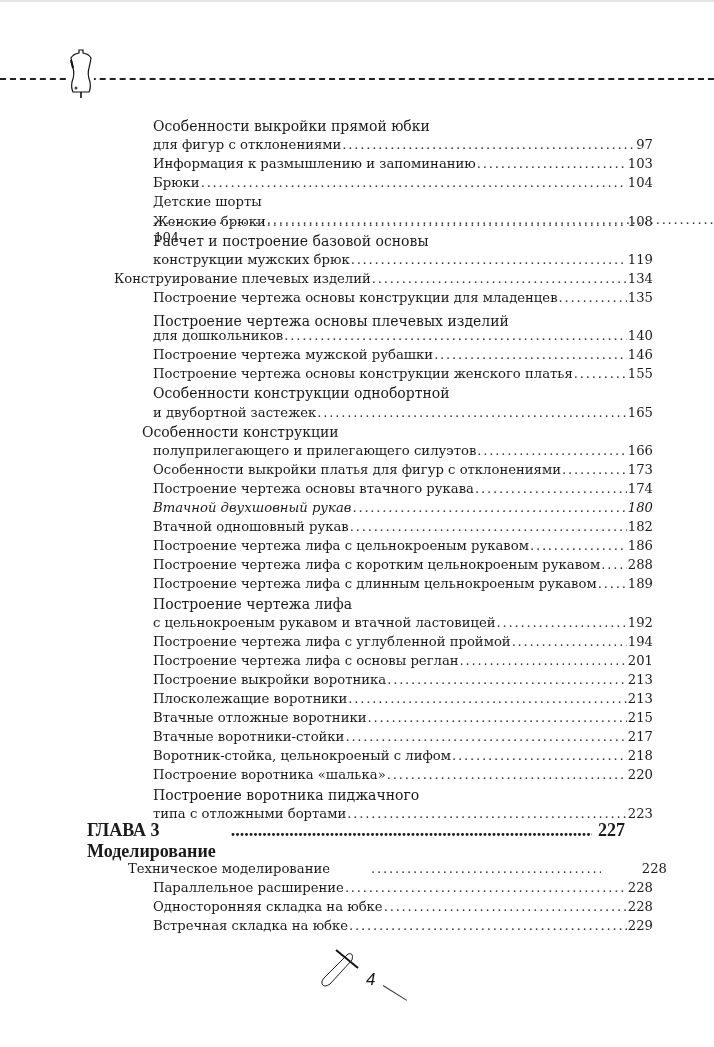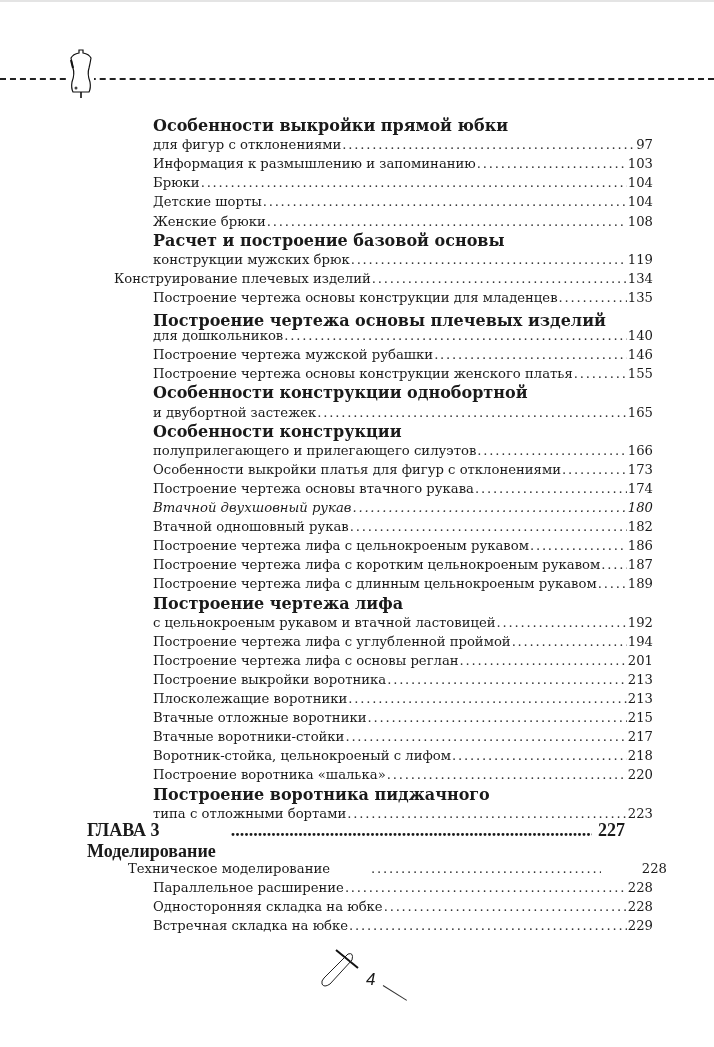--- a/index.html
+++ b/index.html
@@ -10,21 +10,21 @@
                  border-top:2px dashed #222; }
   .mannequin { position:absolute; left:68px; top:48px; width:26px; height:54px; background:#fff; }
   .toc { position:absolute; left:0; top:0; width:714px; }
   .entry { position:absolute; display:flex; align-items:baseline; font-size:13.2px; line-height:18px;
            white-space:nowrap; }
   .entry .label { flex:0 0 auto; padding-right:1px; }
   .entry .dots { flex:1 1 auto; overflow:hidden; letter-spacing:1.5px; color:#333; }
   .entry .dots::before { content:". . . . . . . . . . . . . . . . . . . . . . . . . . . . . . . . . . . . . . . . . . . . . . . . . . . . . . . . . . . . . . . . . . . . . . . . . . . . . . . . . . . . . . . . . . . . . . . . . . . . . . . . . . . . . . . . . . . . . . . . . . . . . . . . ";
                          letter-spacing:-1.2px; }
   .entry .page { flex:0 0 auto; padding-left:1px; }
-  .line-only { position:absolute; font-size:16px; line-height:18px; white-space:nowrap;font-weight:bold; }
+  .line-only { position:absolute; font-size:14px; line-height:18px; white-space:nowrap; }
   .chapter { position:absolute; display:flex; align-items:baseline; left:87px; top:820px; width:538px;
              font-size:18px; font-weight:bold; font-family:"Liberation Serif", serif; }
   .chapter .dots { flex:1 1 auto; overflow:hidden; white-space:nowrap; }
   .chapter .dots::before { content:"..................................................................................................................."; letter-spacing:0px; }
   .chapter .page { padding-left:6px; }
   .footer-pin { position:absolute; left:318px; top:948px; width:60px; height:50px; }
   .page-num { position:absolute; left:366px; top:970px; font-size:17px; font-style:italic; font-family:"Liberation Sans", sans-serif; }
   .footer-slash { position:absolute; left:383px; top:985px; width:28px; height:0; border-top:1.2px solid #333; transform:rotate(32deg); transform-origin:left; }
 </style>
 </head>
@@ -50,21 +50,21 @@
     <div class="entry" style="left: 153px; top: 155.2px; width: 500px;">
       <span class="label">Информация к размышлению и запоминанию</span>
       <span class="dots"></span>
       <span class="page">103</span>
     </div>
     <div class="entry" style="left: 153px; top: 174.3px; width: 500px;">
       <span class="label">Брюки</span>
       <span class="dots"></span>
       <span class="page">104</span>
     </div>
-    <div class="entry" style="left: 153px; top: 193.4px; width: 500px;">
+    <div class="entry" style="left: 153px; top: 193.4px; width: 500px; flex-direction: column;">
       <span class="label">Детские шорты</span>
       <span class="dots"></span>
       <span class="page">104</span>
     </div>
     <div class="entry" style="left: 153px; top: 212.5px; width: 500px;">
       <span class="label">Женские брюки</span>
       <span class="dots"></span>
       <span class="page">108</span>
     </div>
     <div class="line-only" style="left: 153px; top: 231.6px;">Расчет и построение базовой основы</div>
@@ -98,21 +98,21 @@
       <span class="label">Построение чертежа основы конструкции женского платья</span>
       <span class="dots"></span>
       <span class="page">155</span>
     </div>
     <div class="line-only" style="left: 153px; top: 384.4px;">Особенности конструкции однобортной</div>
     <div class="entry" style="left: 153px; top: 403.5px; width: 500px;">
       <span class="label">и двубортной застежек</span>
       <span class="dots"></span>
       <span class="page">165</span>
     </div>
-    <div class="line-only" style="left: 153px; top: 422.6px;">Особенности конструкции</div>
+    <div class="line-only" style="left: 142px; top: 422.6px;">Особенности конструкции</div>
     <div class="entry" style="left: 153px; top: 441.7px; width: 500px;">
       <span class="label">полуприлегающего и прилегающего силуэтов</span>
       <span class="dots"></span>
       <span class="page">166</span>
     </div>
     <div class="entry" style="left: 153px; top: 460.8px; width: 500px;">
       <span class="label">Особенности выкройки платья для фигур с отклонениями</span>
       <span class="dots"></span>
       <span class="page">173</span>
     </div>
@@ -132,21 +132,21 @@
       <span class="page">182</span>
     </div>
     <div class="entry" style="left: 153px; top: 537.2px; width: 500px;">
       <span class="label">Построение чертежа лифа с цельнокроеным рукавом</span>
       <span class="dots"></span>
       <span class="page">186</span>
     </div>
     <div class="entry" style="left: 153px; top: 556.3px; width: 500px;">
       <span class="label">Построение чертежа лифа с коротким цельнокроеным рукавом</span>
       <span class="dots"></span>
-      <span class="page">187</span>
+      <span class="page">288</span>
     </div>
     <div class="entry" style="left: 153px; top: 575.4px; width: 500px;">
       <span class="label">Построение чертежа лифа с длинным цельнокроеным рукавом</span>
       <span class="dots"></span>
       <span class="page">189</span>
     </div>
     <div class="line-only" style="left: 153px; top: 594.5px;">Построение чертежа лифа</div>
     <div class="entry" style="left: 153px; top: 613.6px; width: 500px;">
       <span class="label">с цельнокроеным рукавом и втачной ластовицей</span>
       <span class="dots"></span>

